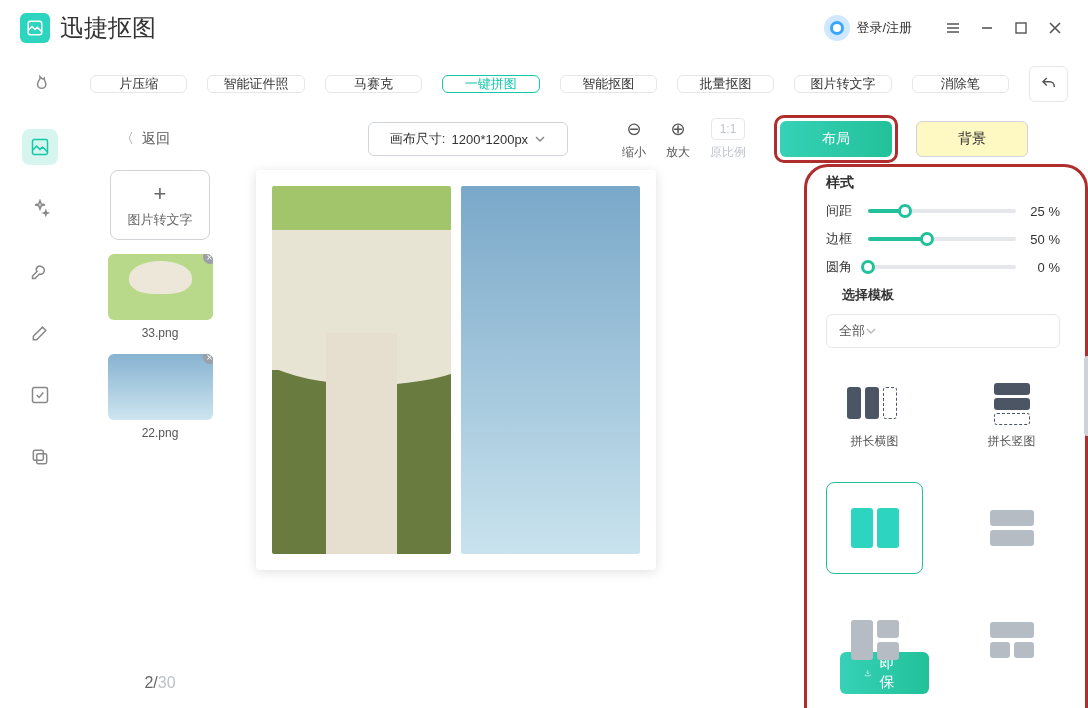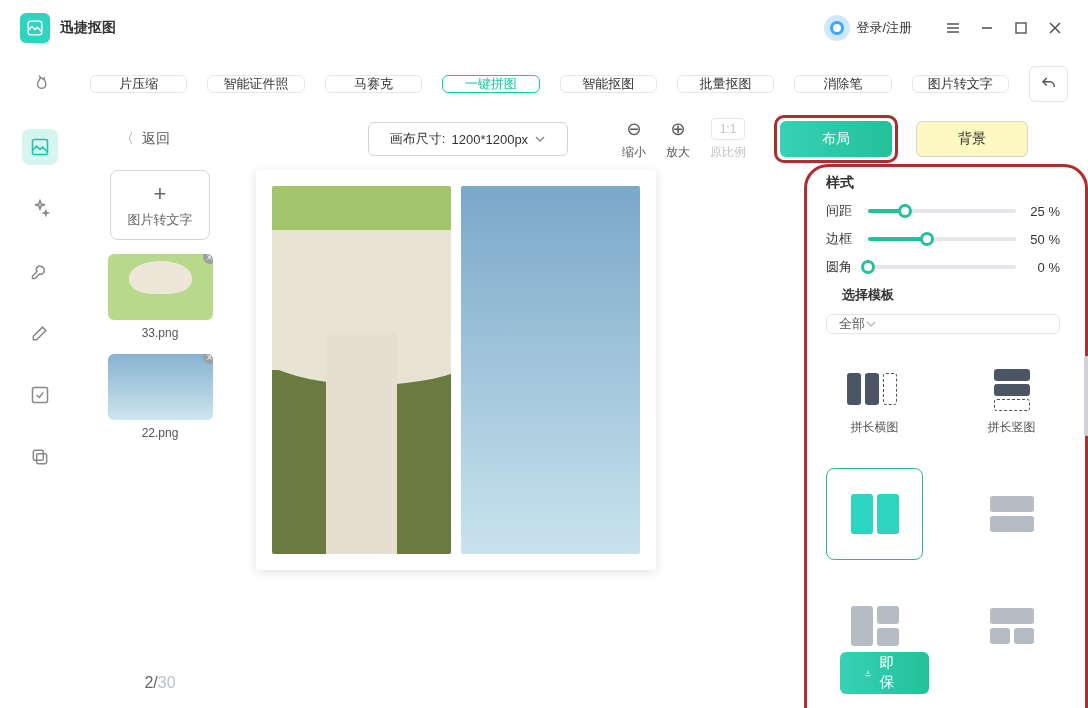--- a/index.html
+++ b/index.html
@@ -1,20 +1,20 @@
 <!DOCTYPE html>
 <html><head>
 <meta charset="utf-8">
 <style>
     * { box-sizing: border-box; margin: 0; padding: 0; }
     body { font-family: -apple-system, "Microsoft YaHei", sans-serif; font-size: 13px; color: #333; background: #fff; width: 1088px; height: 708px; overflow: hidden; }
     .titlebar { height: 56px; display: flex; align-items: center; padding: 0 20px; }
     .logo { width: 30px; height: 30px; background: #2dd4bf; border-radius: 6px; margin-right: 10px; display:flex; align-items:center; justify-content:center; }
     .logo svg { width: 18px; height: 18px; }
-    .app-title { font-size: 14px; font-weight: 700; }
+    .app-title { font-size: 24px; font-weight: 400; }
     .tb-spacer { flex: 1; }
     .avatar { width: 26px; height: 26px; border-radius: 50%; background: #cfe8ff; margin-right: 6px; display:flex; align-items:center; justify-content:center; }
     .avatar-inner { width: 14px; height: 14px; border-radius: 50%; background: #fff; border: 3px solid #3aa7ff; }
     .login-link { margin-right: 20px; font-size: 13px; color: #333; }
     .win-btn { width: 26px; height: 26px; display: flex; align-items: center; justify-content: center; margin-left: 8px; color: #555; cursor: pointer; }
     .tabbar { display: flex; align-items: center; padding: 10px 20px 10px 90px; gap: 20px; position: relative; border-bottom: 0; }
     .tab-btn { width: 100px; height: 18px; background: #fff; border: 1px solid #e5e7eb; border-radius: 6px; display: flex; align-items: center; justify-content: center; font-size: 13px; color: #333; cursor: pointer; }
     .tab-btn.active { color: #14c8a8; border-color: #14c8a8; }
     .undo { margin-left: auto; width: 40px; height: 36px; background: #fff; border: 1px solid #e5e7eb; border-radius: 6px; display: flex; align-items: center; justify-content: center; }
     .body { display: flex; height: 600px; }
@@ -54,21 +54,21 @@
     .panel { width: 270px; position: relative; padding: 8px 18px 0 18px; }
     .panel-border { position:absolute; left:-4px; top:-2px; right:-10px; bottom:-44px; border:3px solid #af2d2d; border-radius: 24px; pointer-events:none; }
     .panel h4 { font-size: 14px; font-weight: 600; margin-bottom: 10px; }
     .slider-row { display: flex; align-items: center; gap: 10px; font-size: 13px; color: #333; margin-bottom: 10px; }
     .sl-label { width: 32px; }
     .track { flex: 1; height: 4px; background: #e5e7eb; border-radius: 2px; position: relative; cursor: pointer; }
     .fill { position: absolute; left: 0; top: 0; bottom: 0; background: #22c199; border-radius: 2px; }
     .knob { position: absolute; top: -5px; width: 14px; height: 14px; border-radius: 50%; background: #fff; border: 3px solid #22c199; transform: translateX(-50%); }
     .sl-val { width: 34px; text-align: right; }
     .subh { font-size: 13px; font-weight: 600; margin: 6px 16px 10px; }
-    .select { height: 20px; border: 1px solid #e5e7eb; border-radius: 6px; display: flex; align-items: center; padding: 0 12px; color: #555; cursor: pointer; }
+    .select { height: 34px; border: 1px solid #e5e7eb; border-radius: 6px; display: flex; align-items: center; padding: 0 12px; color: #555; cursor: pointer; }
     .tpl-grid { display: grid; grid-template-columns: 1fr 1fr; gap: 20px 40px; margin-top: 22px; }
     .tpl { height: 92px; border-radius: 8px; display: flex; flex-direction: column; align-items: center; justify-content: center; gap: 10px; cursor: pointer; }
     .tpl-label { font-size: 12px; color: #555; }
     .t-prev { width: 56px; height: 40px; position: relative; }
     .bar { position: absolute; background: #4b5563; border-radius: 3px; }
     .tpl.sel { border: 1.5px solid #22c199; }
     .tpl.sel .bar { background: #2dd4bf; }
     .gray .bar { background: #b6bcc4; }
     .scroll-ind { position: absolute; right: -12px; top: 190px; width: 6px; height: 80px; background: #cfd3d8; border-radius: 3px; }
     .save-btn { position: absolute; left: 610px; bottom: 8px; height: 42px; padding: 0 24px; display: flex; align-items: center; gap: 8px; color: #fff; background: linear-gradient(90deg,#36d1b7,#22c199); border-radius: 6px; font-size: 15px; cursor: pointer; }
@@ -113,22 +113,22 @@
     </div>
 </div>
 
 <div class="tabbar">
   <div class="tab-btn">片压缩</div>
   <div class="tab-btn">智能证件照</div>
   <div class="tab-btn">马赛克</div>
   <div class="tab-btn active">一键拼图</div>
   <div class="tab-btn">智能抠图</div>
   <div class="tab-btn">批量抠图</div>
+  <div class="tab-btn">图片转文字</div>
   <div class="tab-btn">消除笔</div>
-  <div class="tab-btn">图片转文字</div>
   <div class="undo">
       <svg width="18" height="18" viewBox="0 0 24 24" fill="none" stroke="#555" stroke-width="2">
         <path d="M9 14L4 9l5-5"></path>
         <path d="M4 9h9a6 6 0 016 6v1"></path>
       </svg>
     </div>
 </div>
 
 <div class="body">
   <div class="sidebar">

